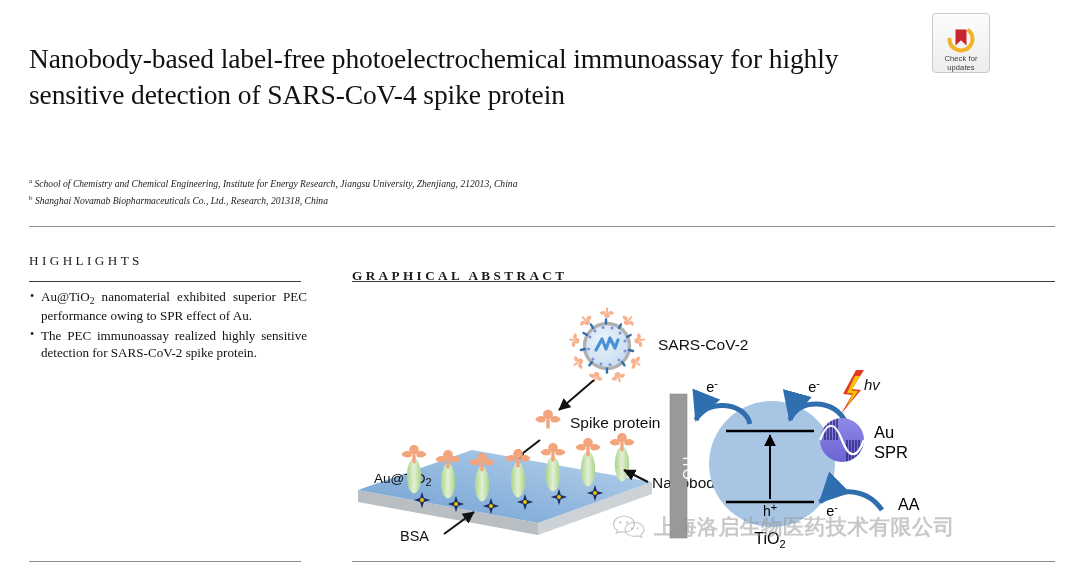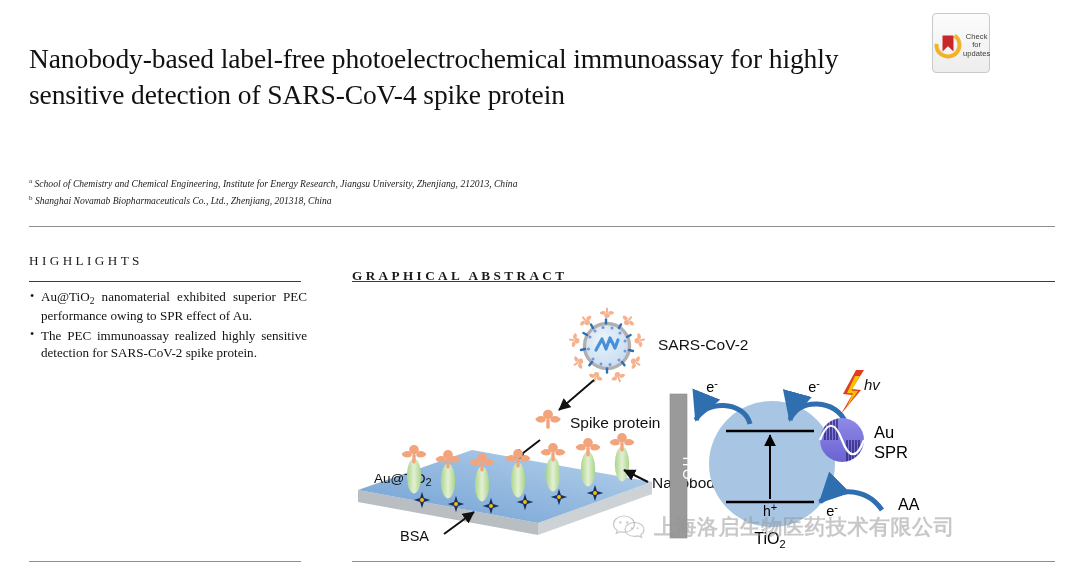--- a/index.html
+++ b/index.html
@@ -11,21 +11,21 @@
     overflow:hidden;
     position:relative;
   }
   .page{position:relative;width:1080px;height:574px;}
 
   
   .crossmark{
     position:absolute;left:932px;top:13px;width:58px;height:60px;
     background:linear-gradient(180deg,#fcfcfc 0%,#ededed 100%);
     border:1px solid #c9c9c9;border-radius:4px;
-    display:flex;flex-direction:row;align-items:center;justify-content:flex-start;
+    display:flex;flex-direction:column;align-items:center;justify-content:flex-end;
     box-sizing:border-box;padding-top:4px;
   }
   .crossmark .mark{width:30px;height:30px;position:relative;}
   .crossmark .cmtext{
     font-family:"Liberation Sans",sans-serif;font-size:7.5px;line-height:8.5px;
     color:#3b3b3b;text-align:center;margin-top:1px;letter-spacing:.1px;
   }
 
   
   .title{
@@ -110,21 +110,21 @@
   <div class="title">Nanobody-based label-free photoelectrochemical immunoassay for highly sensitive detection of SARS-CoV-4 spike protein</div>
 
 
   <div class="affils">
     <div>
       <sup>a</sup>
       <span>School of Chemistry and Chemical Engineering, Institute for Energy Research, Jiangsu University, Zhenjiang, 212013, China</span>
     </div>
     <div>
       <sup>b</sup>
-      <span>Shanghai Novamab Biopharmaceuticals Co., Ltd., Zhenjiang, 201318, China</span>
+      <span>Shanghai Novamab Biopharmaceuticals Co., Ltd., Research, 201318, China</span>
     </div>
   </div>
 
   <div class="rule-top"></div>
 
   <div class="sec-head hl-head">
     <span>HIGHLIGHTS</span>
   </div>
   <div class="hl-head-rule"></div>
 

